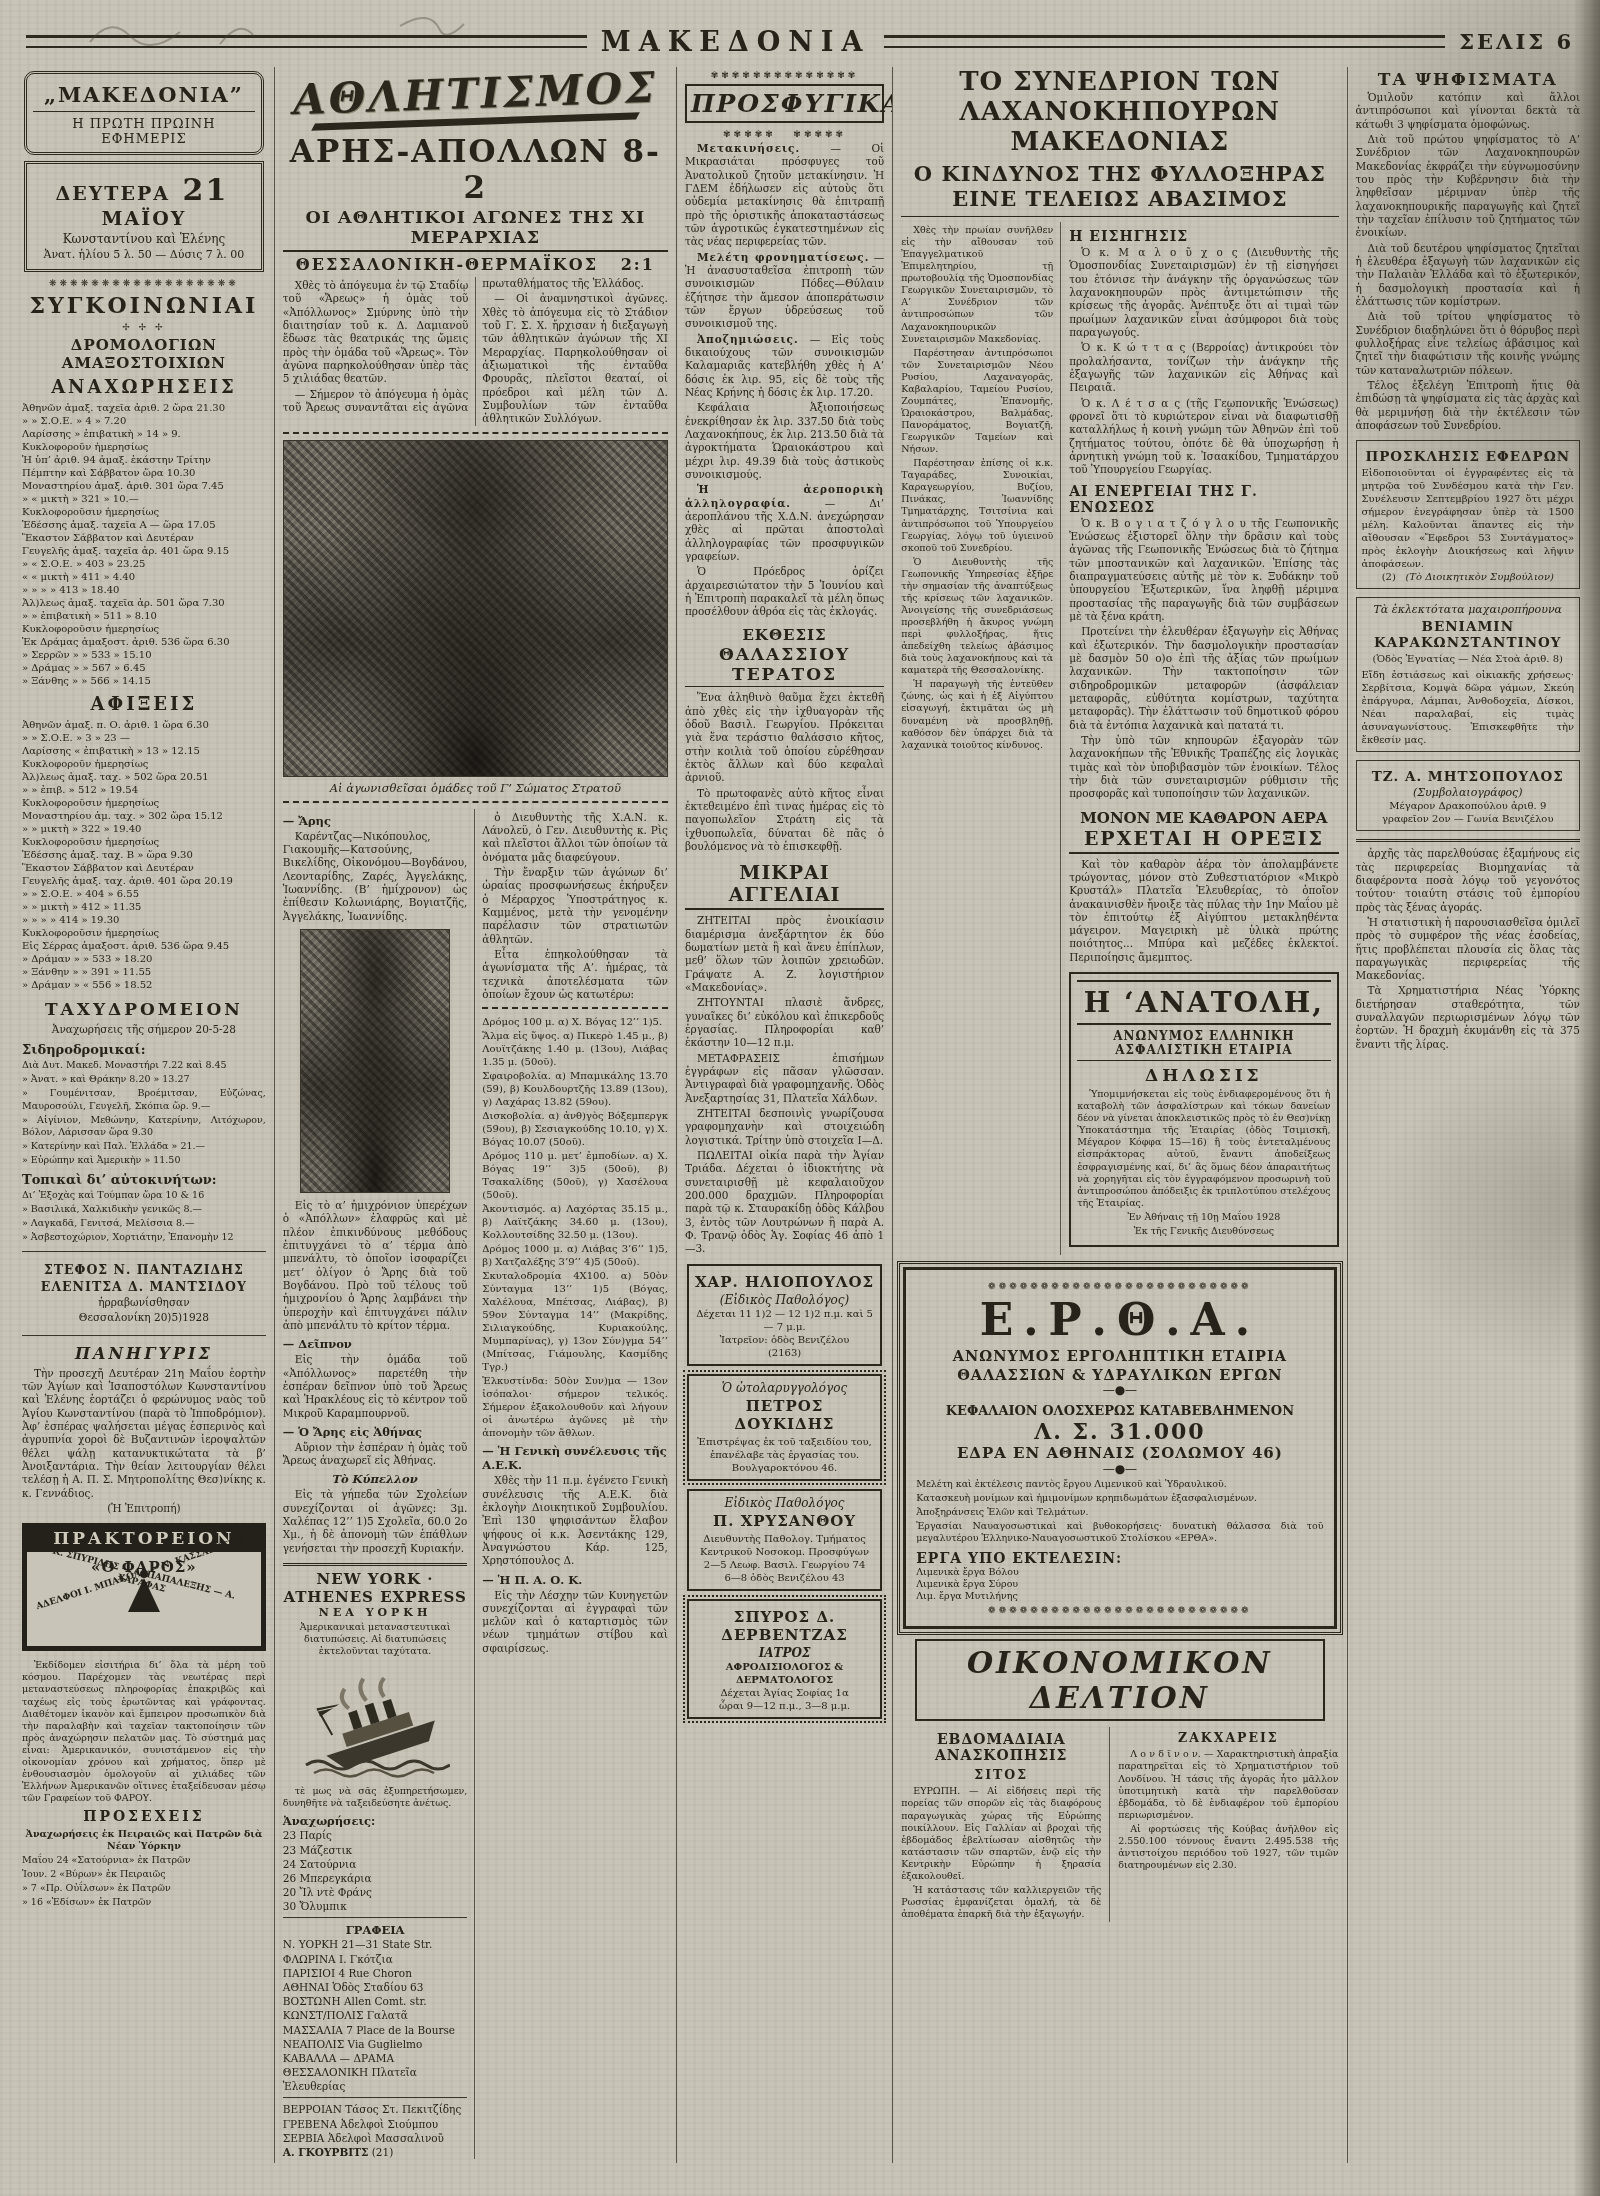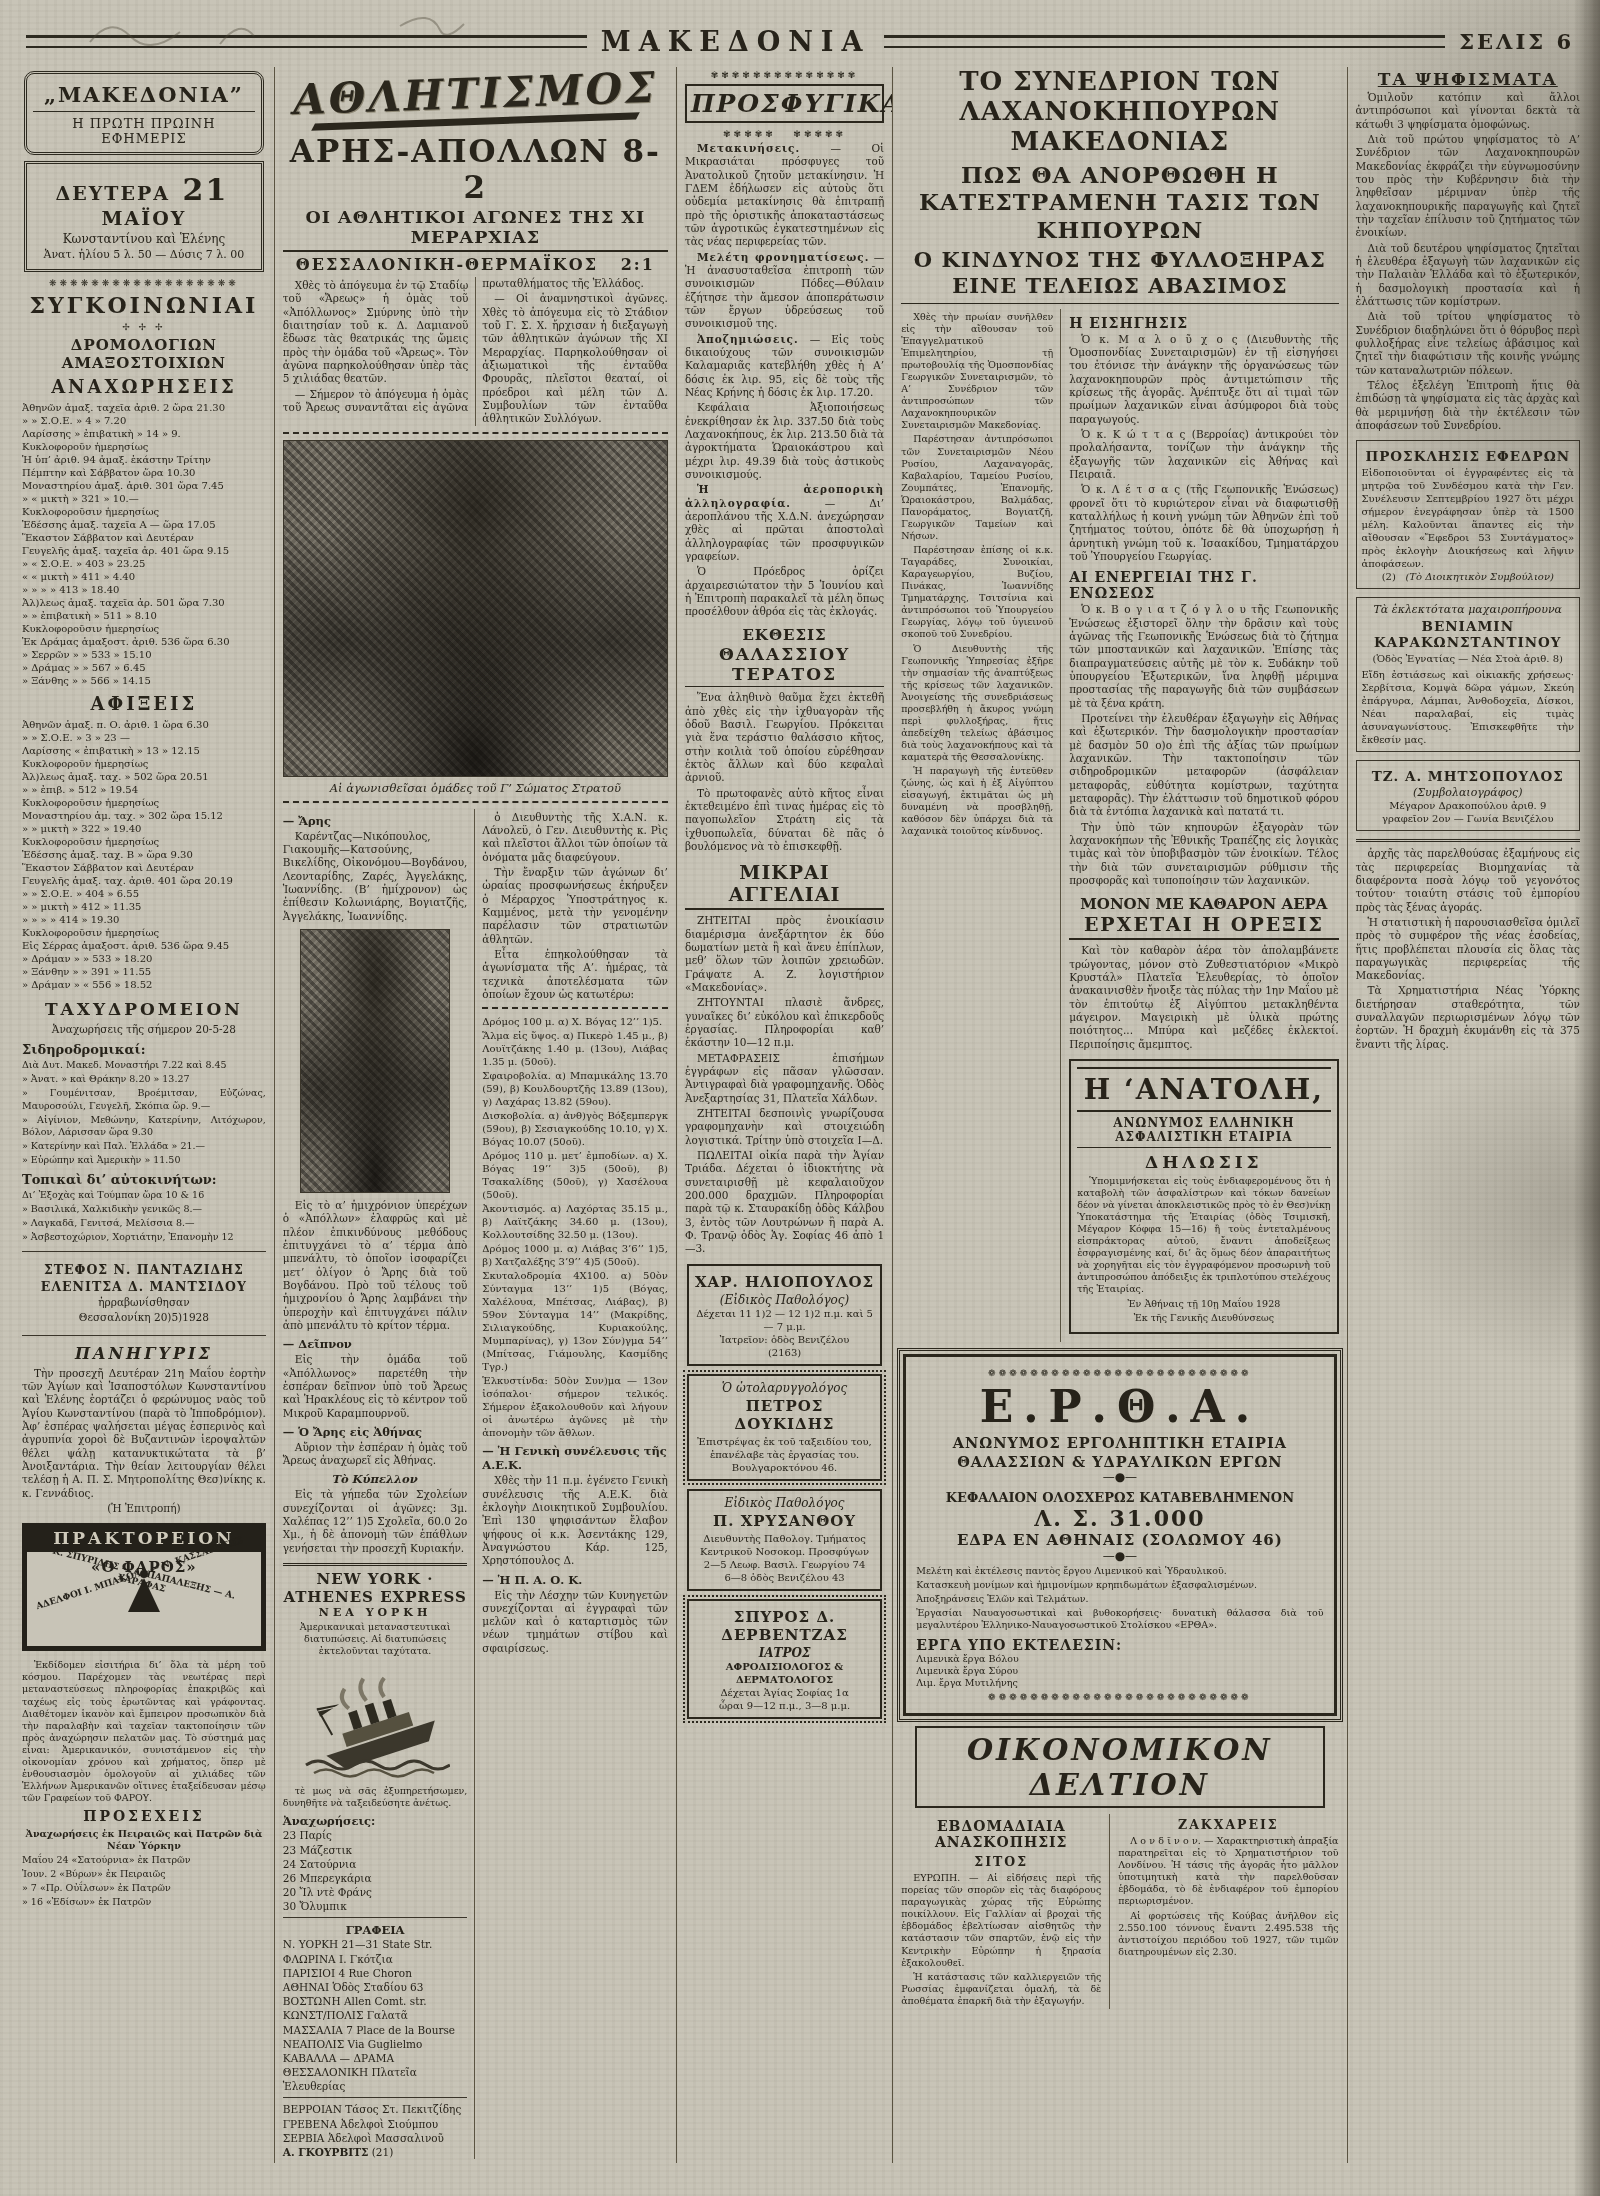--- a/index.html
+++ b/index.html
@@ -131,21 +131,21 @@
   .ergaflex{display:flex;justify-content:space-between;align-items:flex-start;margin-top:6px;flex-direction:column;}
   .oikbox{border:2px solid #2b271d;padding:4px 10px;margin:10px 14px 6px;text-align:center;}
   .oikbox .t{font-weight:bold;font-style:italic;font-size:30px;letter-spacing:3px;}
   .oikCols{display:flex;}
   .oikL{width:200px;padding-right:8px;}
   .oikR{flex:1;border-left:1px solid #5a5341;padding-left:8px;}
   .oikh{text-align:center;font-weight:bold;font-size:14px;letter-spacing:1px;margin:4px 0;}
   .oikh2{text-align:center;font-weight:bold;font-size:12.5px;letter-spacing:2px;margin:3px 0;}
 
   
-  .psifT{text-align:center;font-weight:bold;font-size:17px;letter-spacing:2px;margin:2px 0 0;text-decoration:underline;}
+  .psifT{text-align:center;font-weight:bold;font-size:17px;letter-spacing:2px;margin:2px 0 0;}
   .railbox{border:1px solid #3a352a;padding:5px;margin:8px 0;text-align:center;}
   .railbox .n{font-weight:bold;font-size:13.5px;letter-spacing:1px;margin:2px 0;}
   .railbox .l{font-size:10px;line-height:1.3;}
   .benj .k{font-size:11px;font-style:italic;}
 </style>
 </head>
 <body>
 
 <div id="page">
   <svg class="scribble" viewBox="0 0 480 48">
@@ -450,21 +450,20 @@
         <div class="n">ΣΠΥΡΟΣ Δ. ΔΕΡΒΕΝΤΖΑΣ</div>
         <div class="k" style="font-weight:bold">ΙΑΤΡΟΣ</div>
         <div class="l" style="font-weight:bold">ΑΦΡΟΔΙΣΙΟΛΟΓΟΣ &amp; ΔΕΡΜΑΤΟΛΟΓΟΣ</div>
         <div class="l">Δέχεται Ἁγίας Σοφίας 1α</div>
         <div class="l">ὧραι 9—12 π.μ., 3—8 μ.μ.</div>
       </div>
     </div>
 
     <div class="col colE">
       <div class="hl1">ΤΟ ΣΥΝΕΔΡΙΟΝ ΤΩΝ ΛΑΧΑΝΟΚΗΠΟΥΡΩΝ ΜΑΚΕΔΟΝΙΑΣ</div>
-      <div class="hl2">ΠΩΣ ΘΑ ΑΝΟΡΘΩΘΗ Η ΚΑΤΕΣΤΡΑΜΕΝΗ ΤΑΣΙΣ ΤΩΝ ΚΗΠΟΥΡΩΝ</div>
       <div class="hl3">Ο ΚΙΝΔΥΝΟΣ ΤΗΣ ΦΥΛΛΟΞΗΡΑΣ ΕΙΝΕ ΤΕΛΕΙΩΣ ΑΒΑΣΙΜΟΣ</div>
       <div class="mainCols">
         <div class="mc5a">
           <div>
 
           <p class="p small">Χθὲς τὴν πρωίαν συνῆλθεν εἰς τὴν αἴθουσαν τοῦ Ἐπαγγελματικοῦ Ἐπιμελητηρίου, τῇ πρωτοβουλίᾳ τῆς Ὁμοσπονδίας Γεωργικῶν Συνεταιρισμῶν, τὸ Α’ Συνέδριον τῶν ἀντιπροσώπων τῶν Λαχανοκηπουρικῶν Συνεταιρισμῶν Μακεδονίας.</p>
               <p class="p small">Παρέστησαν ἀντιπρόσωποι τῶν Συνεταιρισμῶν Νέου Ρυσίου, Λαχαναγορᾶς, Καβαλαρίου, Ταμείου Ρυσίου, Ζουμπάτες, Ἐπανομῆς, Ὡραιοκάστρου, Βαλμάδας, Πανοράματος, Βογιατζῆ, Γεωργικῶν Ταμείων καὶ Νήσων.</p>
               <p class="p small">Παρέστησαν ἐπίσης οἱ κ.κ. Ταγαράδες, Συνοικίαι, Καραγεωργίου, Βυζίου, Πινάκας, Ἰωαννίδης Τμηματάρχης, Τσιτσίνια καὶ ἀντιπρόσωποι τοῦ Ὑπουργείου Γεωργίας, λόγῳ τοῦ ὑγιεινοῦ σκοποῦ τοῦ Συνεδρίου.</p>
               <p class="p small">Ὁ Διευθυντὴς τῆς Γεωπονικῆς Ὑπηρεσίας ἐξῆρε τὴν σημασίαν τῆς ἀναπτύξεως τῆς κρίσεως τῶν λαχανικῶν. Ἀνοιγείσης τῆς συνεδριάσεως προσεβλήθη ἡ ἄκυρος γνώμη περὶ φυλλοξήρας, ἥτις ἀπεδείχθη τελείως ἀβάσιμος διὰ τοὺς λαχανοκήπους καὶ τὰ καματερὰ τῆς Θεσσαλονίκης.</p>
               <p class="p small">Ἡ παραγωγὴ τῆς ἐντεῦθεν ζώνης, ὡς καὶ ἡ ἐξ Αἰγύπτου εἰσαγωγή, ἐκτιμᾶται ὡς μὴ δυναμένη νὰ προσβληθῇ, καθόσον δὲν ὑπάρχει διὰ τὰ λαχανικὰ τοιοῦτος κίνδυνος.</p>

